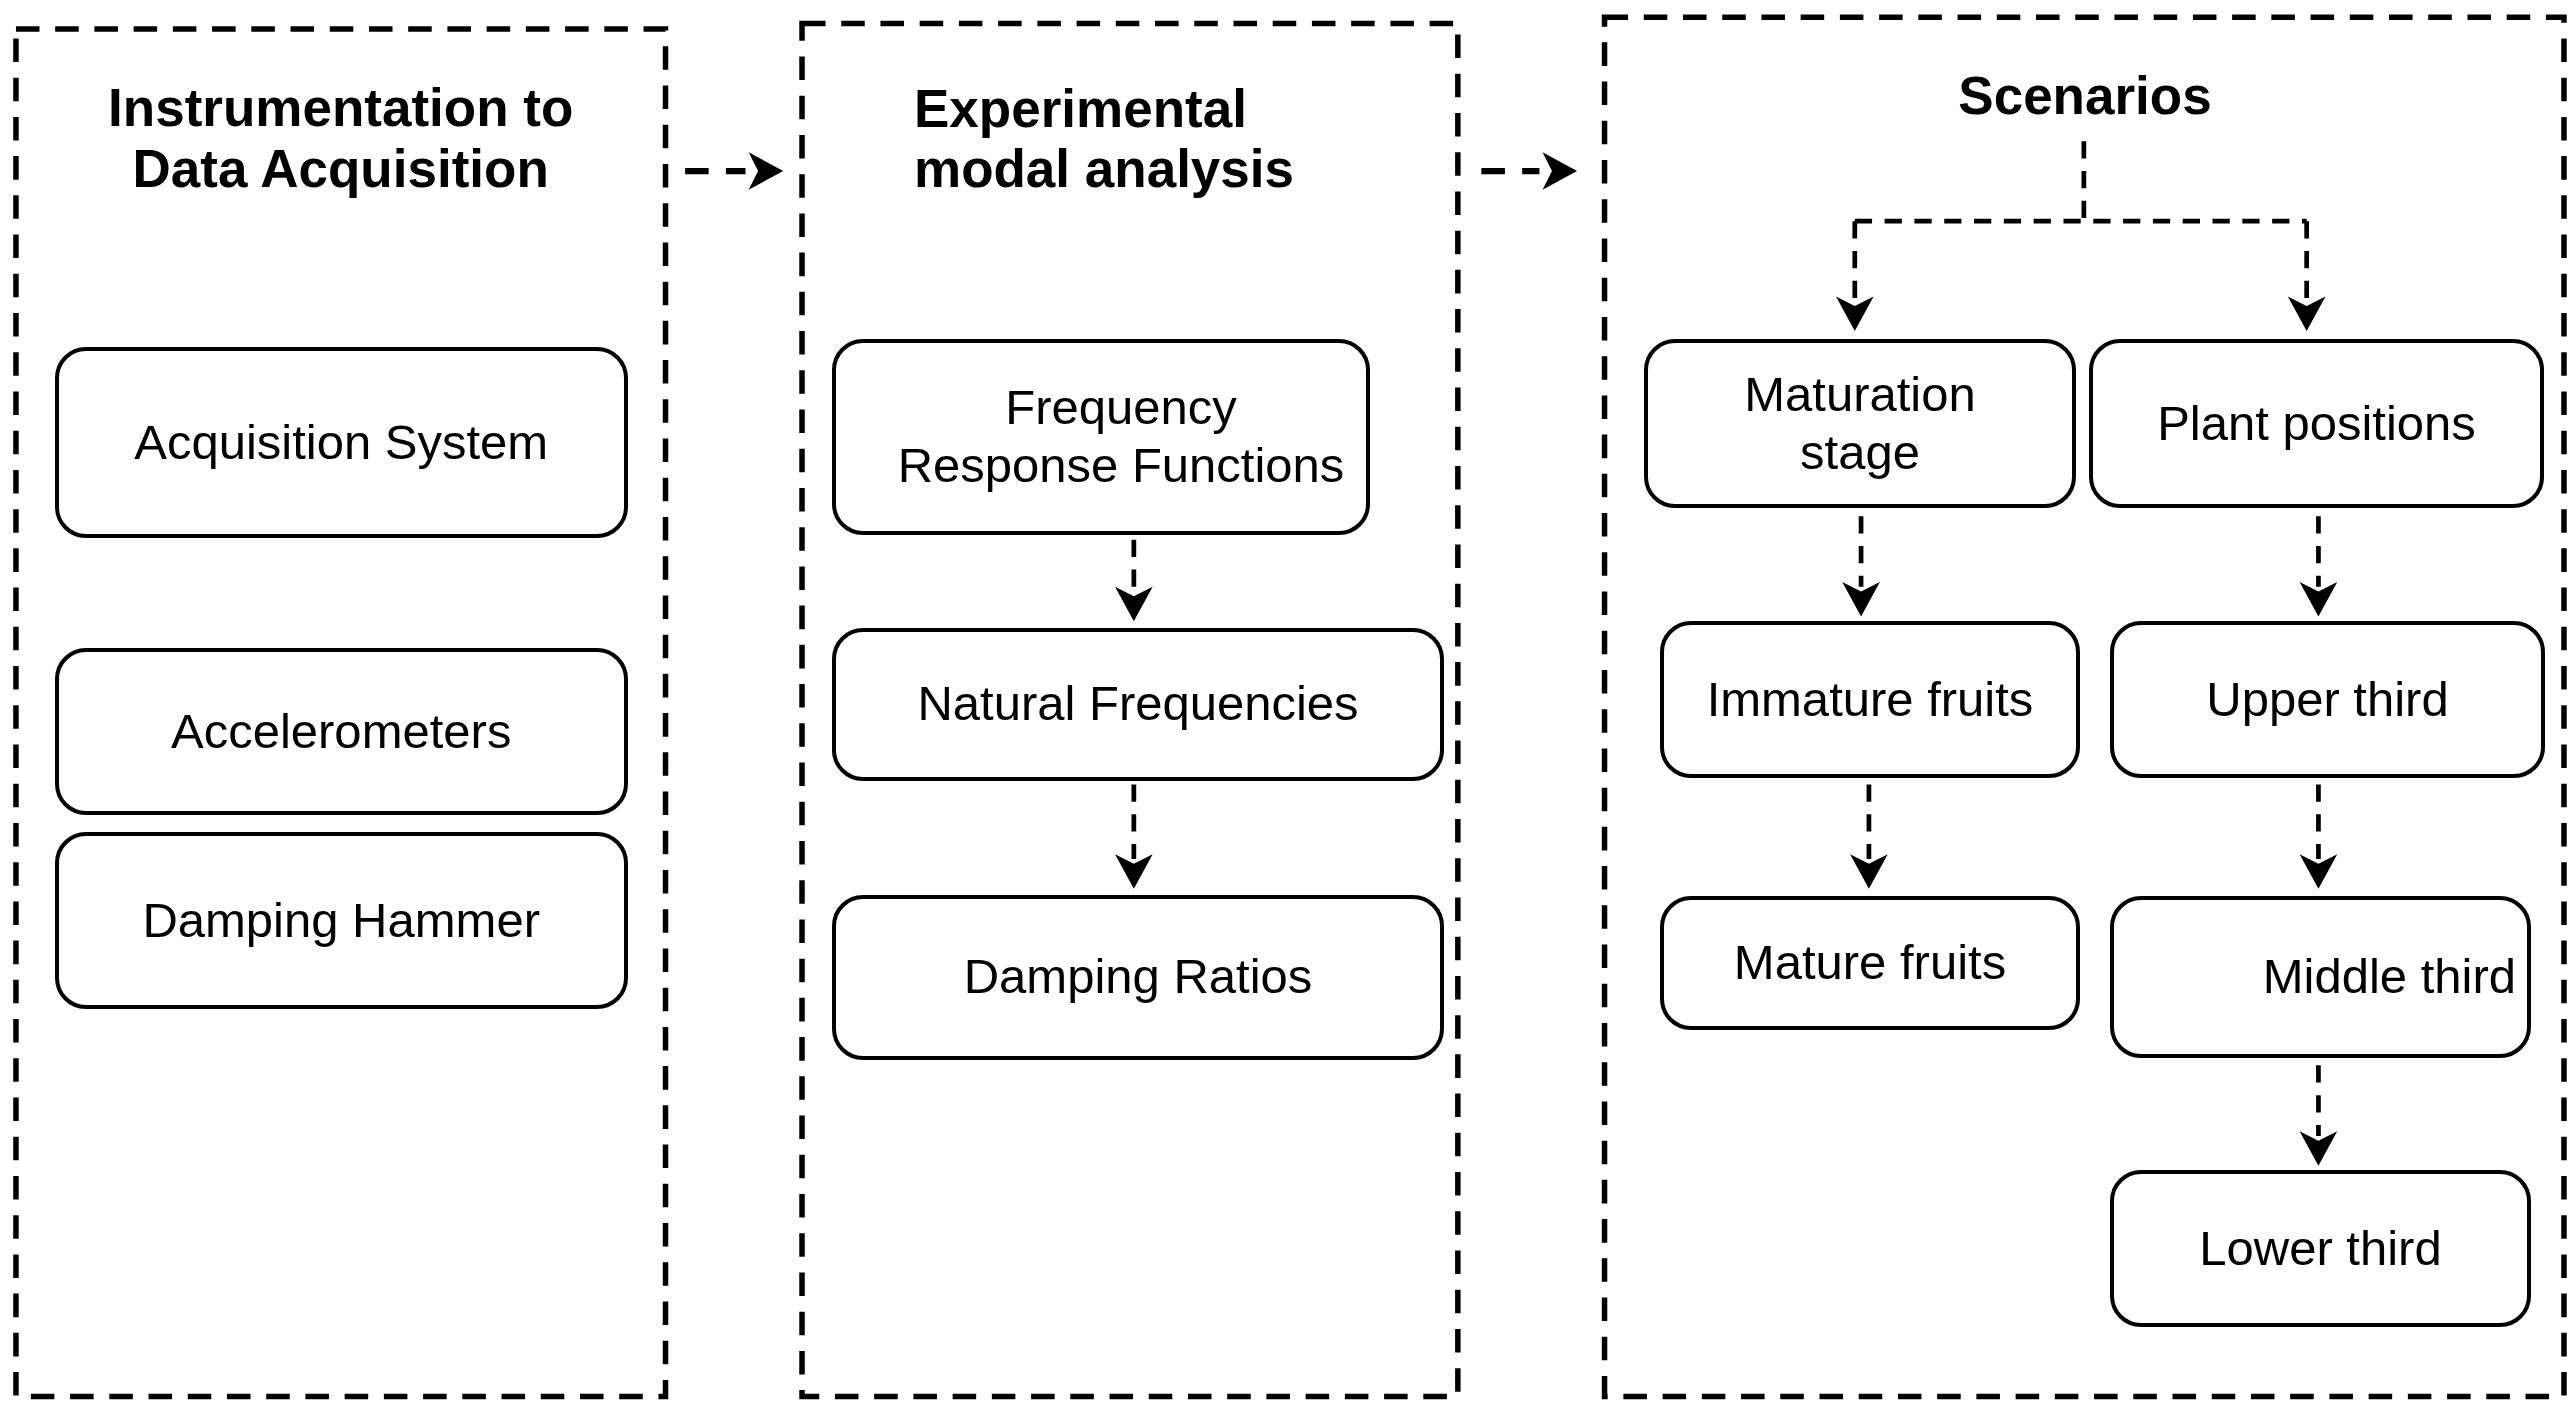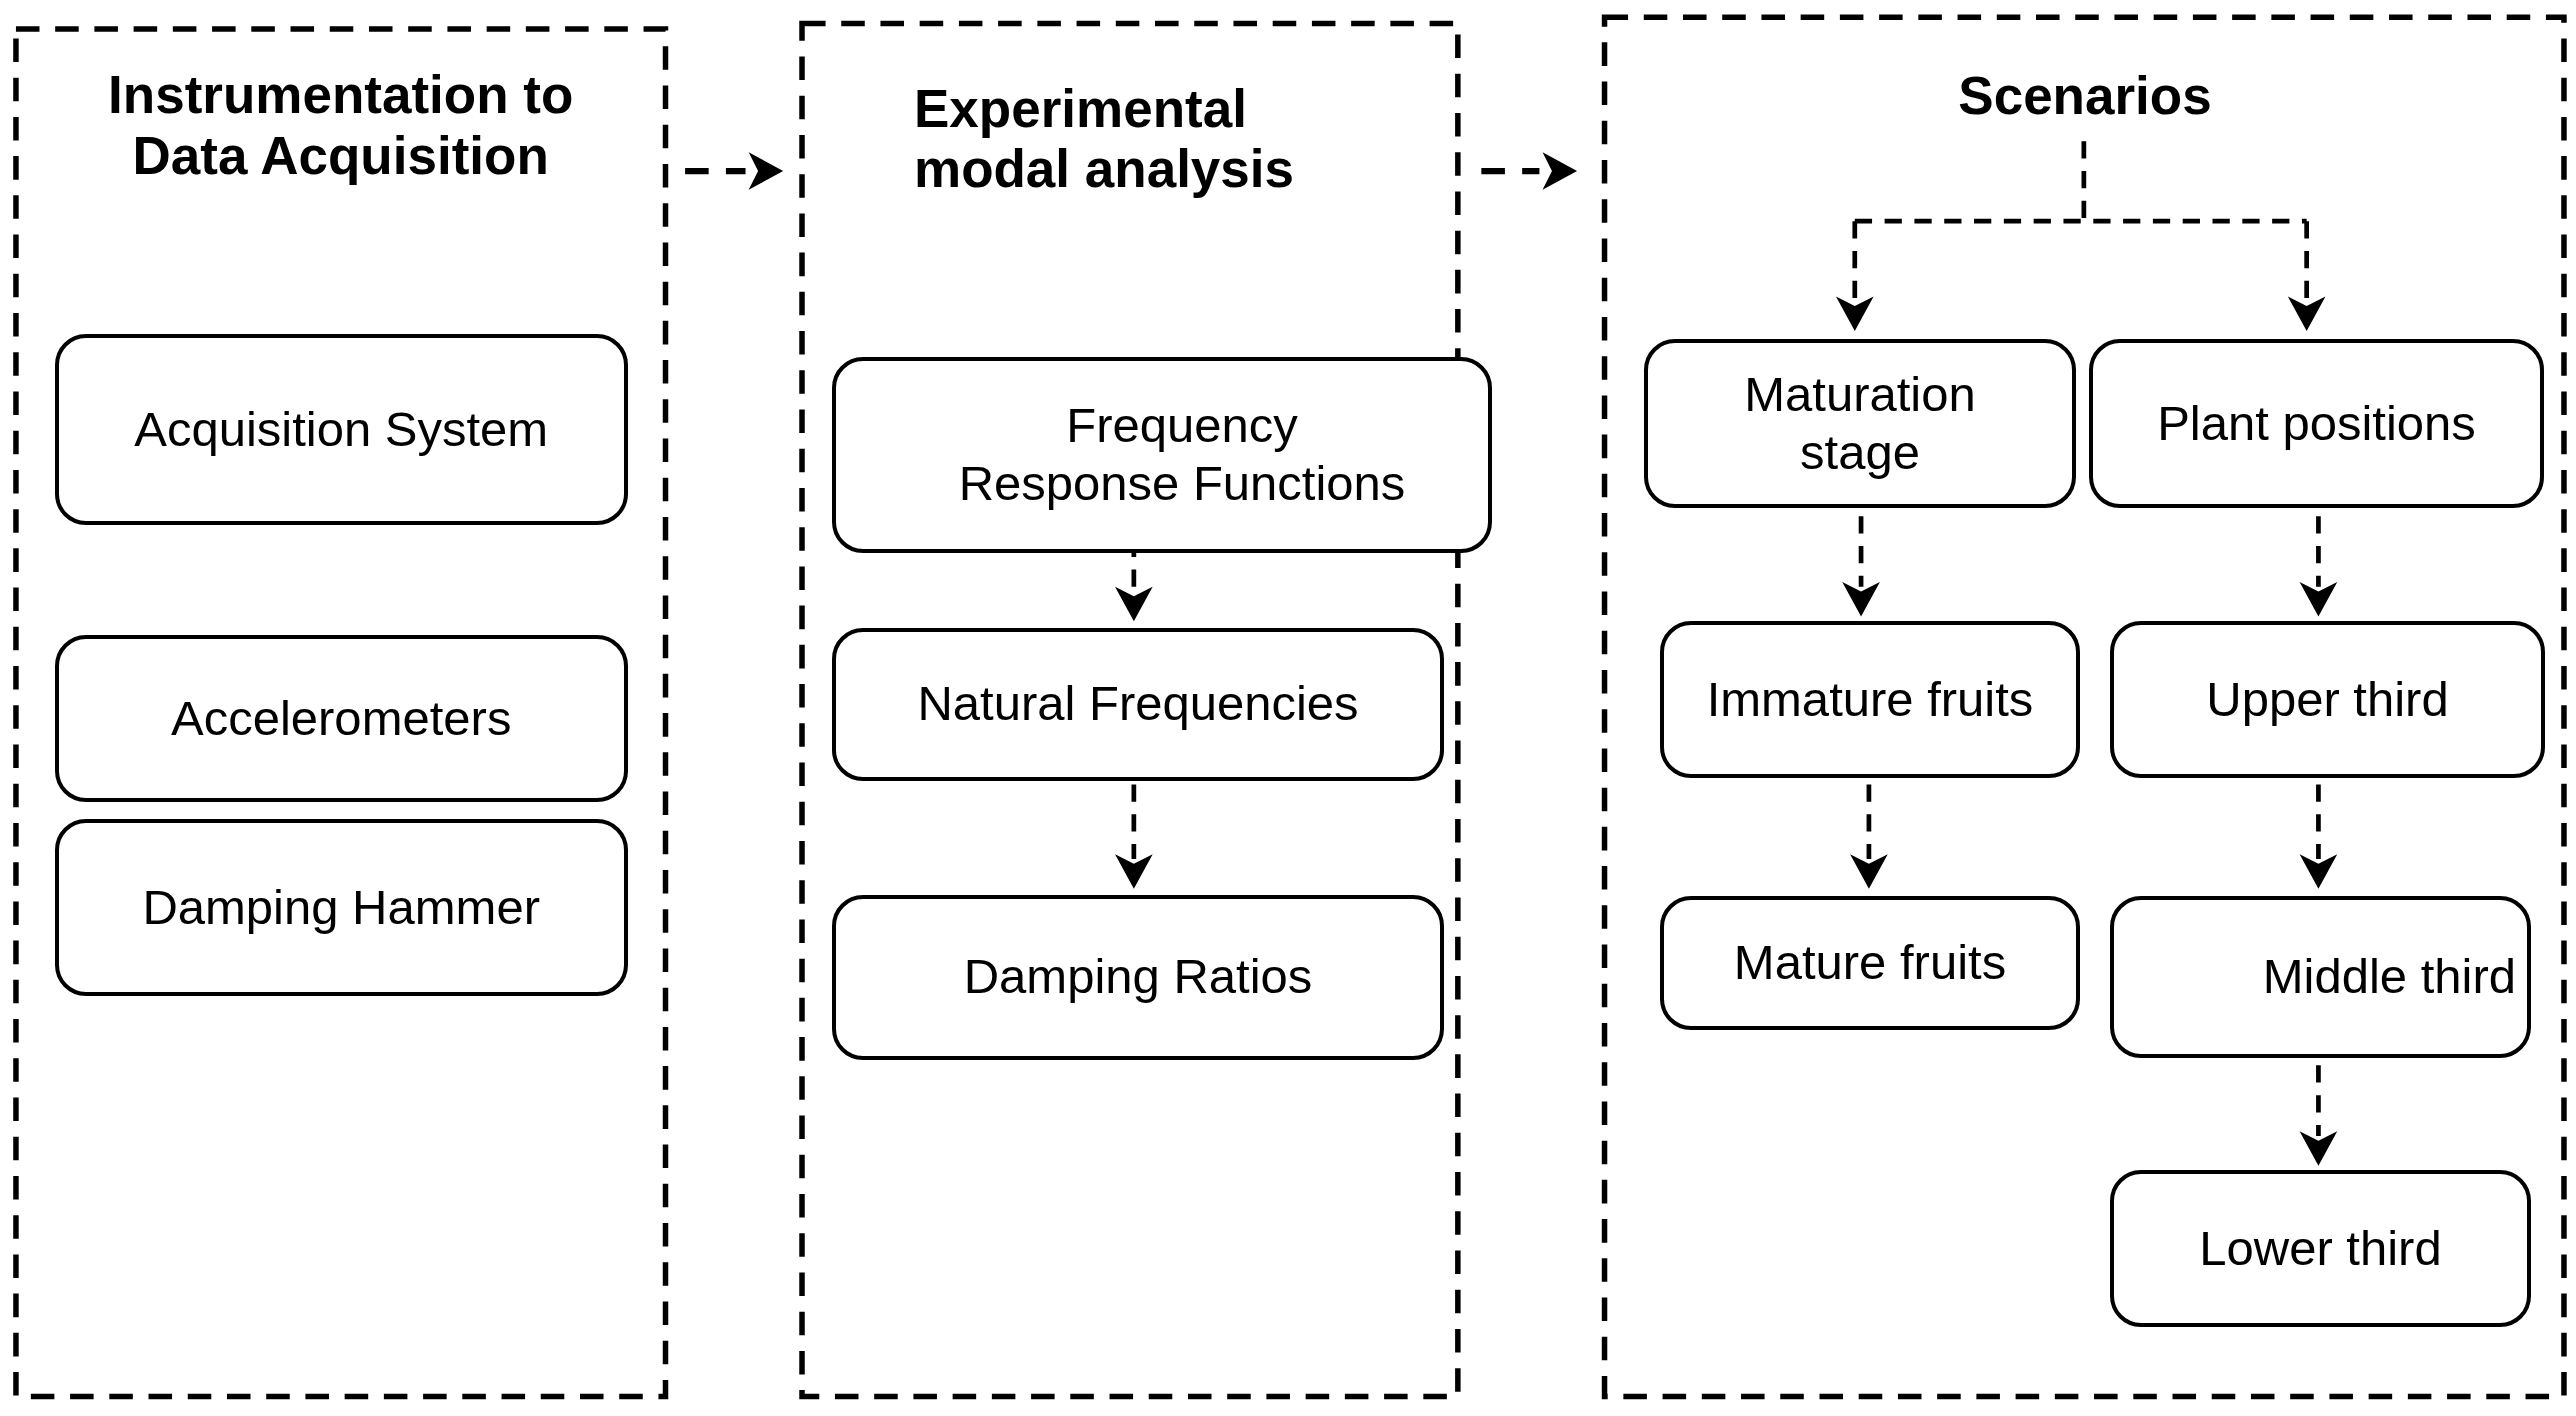--- a/index.html
+++ b/index.html
@@ -111,38 +111,38 @@
     <path class="ahead" d="M 2358 1089 L 2382 1133 L 2406 1089 L 2382 1101 Z"></path>
 
     <line class="dashline conn" x1="2955" y1="658" x2="2955" y2="748"></line>
     <path class="ahead" d="M 2931 742 L 2955 786 L 2979 742 L 2955 754 Z"></path>
     <line class="dashline conn" x1="2955" y1="1000" x2="2955" y2="1095"></line>
     <path class="ahead" d="M 2931 1089 L 2955 1133 L 2979 1089 L 2955 1101 Z"></path>
     <line class="dashline conn" x1="2955" y1="1358" x2="2955" y2="1448"></line>
     <path class="ahead" d="M 2931 1442 L 2955 1486 L 2979 1442 L 2955 1454 Z"></path>
   </svg>
 
-  <div class="panel" style="left:15.7px; top:16px; width:650px; height:1368px;">
+  <div class="panel" style="left:15.7px; top:29px; width:650px; height:1368px;">
     <div class="panel-title centered" style="left:0; top:49px; width:650px;">Instrumentation to
 Data Acquisition</div>
     <div class="node" style="left:39px; top:318px; width:573px; height:191px;">
       <span class="node-label">Acquisition System</span>
     </div>
     <div class="node" style="left:39px; top:577px; width:573px; height:167px;margin-top:42px;">
       <span class="node-label">Accelerometers</span>
     </div>
     <div class="node" style="left:39px; top:803px; width:573px; height:177px;">
       <span class="node-label">Damping Hammer</span>
     </div>
   </div>
 
   <div class="panel" style="left:802px; top:23.5px; width:656px; height:1373px;">
     <div class="panel-title" style="left:112px; top:55px; width:534px; text-align:left;">Experimental
 modal analysis</div>
-    <div class="node" style="left:30px; top:333px; width:660px; height:196px;padding-left:40px;">
+    <div class="node" style="left:30px; top:315px; width:538px; height:196px;padding-left:40px;">
       <span class="node-label">Frequency
 Response Functions</span>
     </div>
     <div class="node" style="left:30px; top:604px; width:612px; height:153px;">
       <span class="node-label">Natural Frequencies</span>
     </div>
     <div class="node" style="left:30px; top:871px; width:612px; height:165px;">
       <span class="node-label">Damping Ratios</span>
     </div>
   </div>

